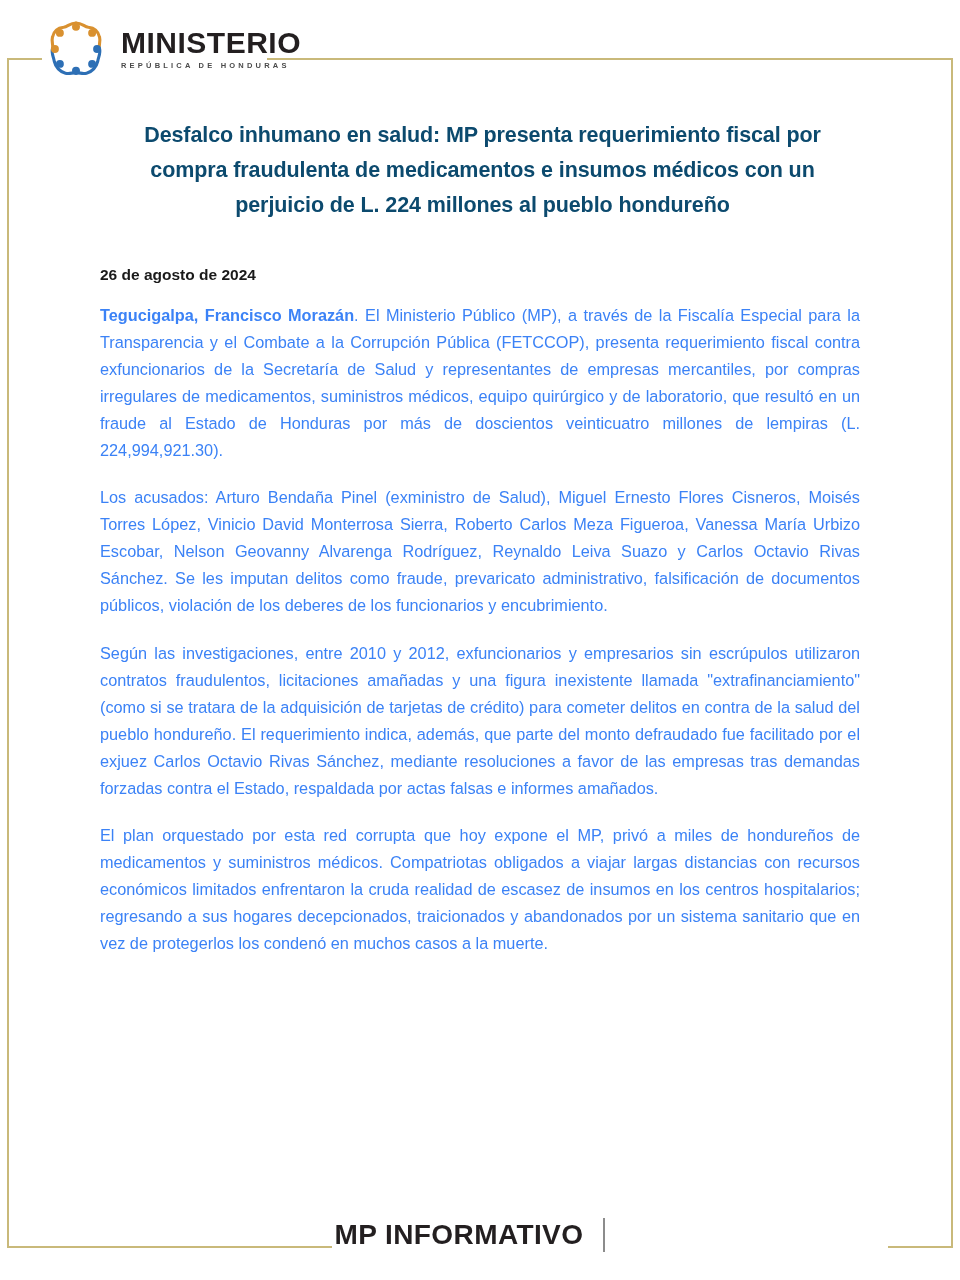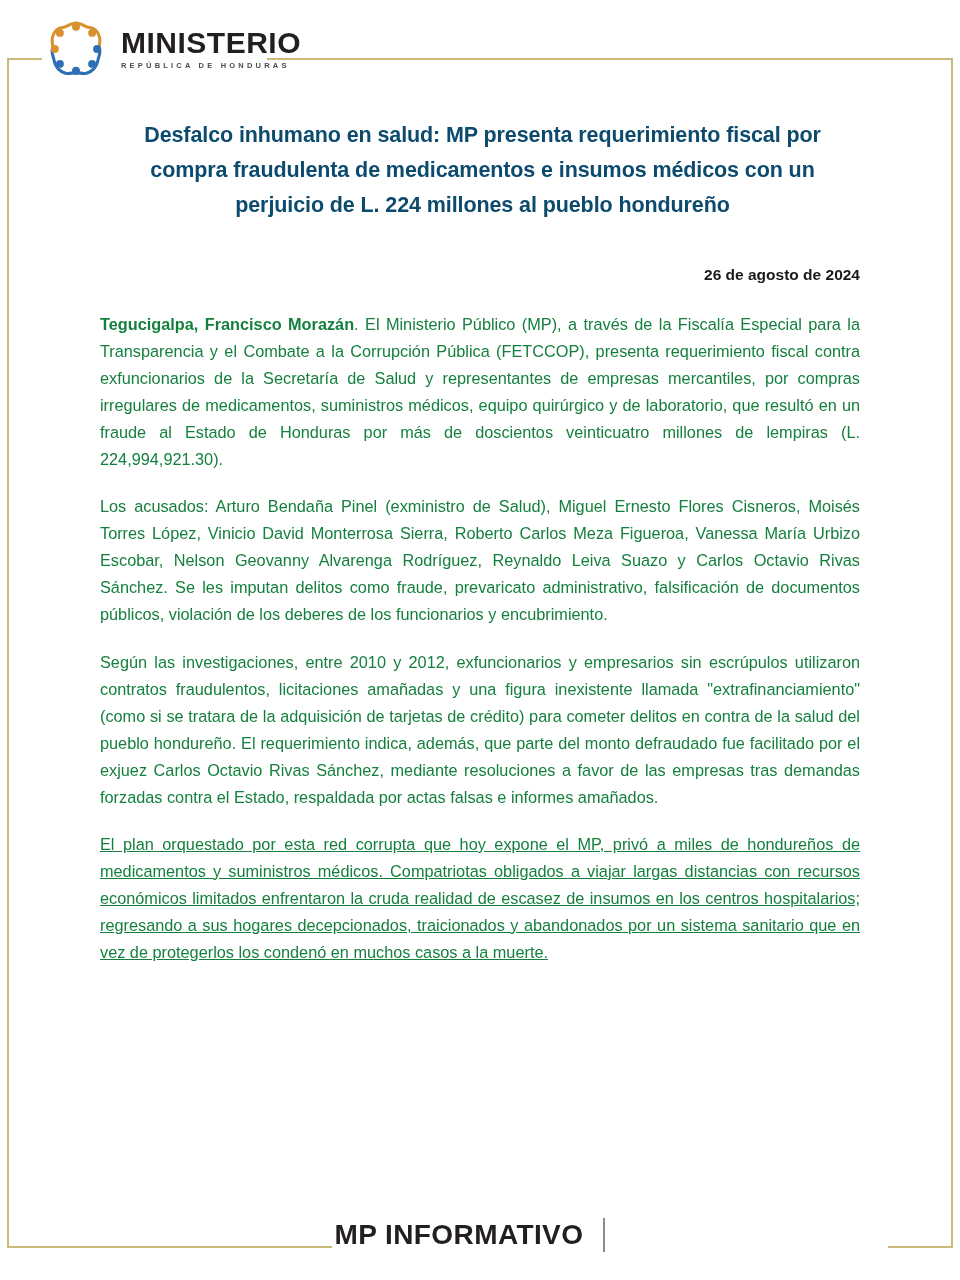--- a/index.html
+++ b/index.html
@@ -124,46 +124,44 @@
     line-height: 1.62;
     letter-spacing: -0.1px;
   }
 
   
   .date {
     position: absolute;
     left: 100px;
     top: 266px;
     width: 760px;
-    text-align: right;
     font-family: "Liberation Sans", sans-serif;
     font-weight: bold;
     font-size: 15.5px;
     color: #1a1a1a;
   }
 
   
   .body-text {
     position: absolute;
     left: 100px;
     top: 298px;
     width: 760px;
   }
   .body-text p {
-    margin: 13px 0 20px 0;
+    margin: 4px 0 20px 0;
     text-align: justify;
     font-family: "Liberation Sans", sans-serif;
     font-size: 16.3px;
     line-height: 1.66;
-    color: #15803d;
+    color: #3b82f6;
     hyphens: none;
   }
   .body-text p:last-child {
     margin-bottom: 0;
-    text-decoration: underline;
   }
   .lede {
     font-weight: bold;
   }
 
   
   .footer {
     position: absolute;
     left: 0;
     top: 1218px;

